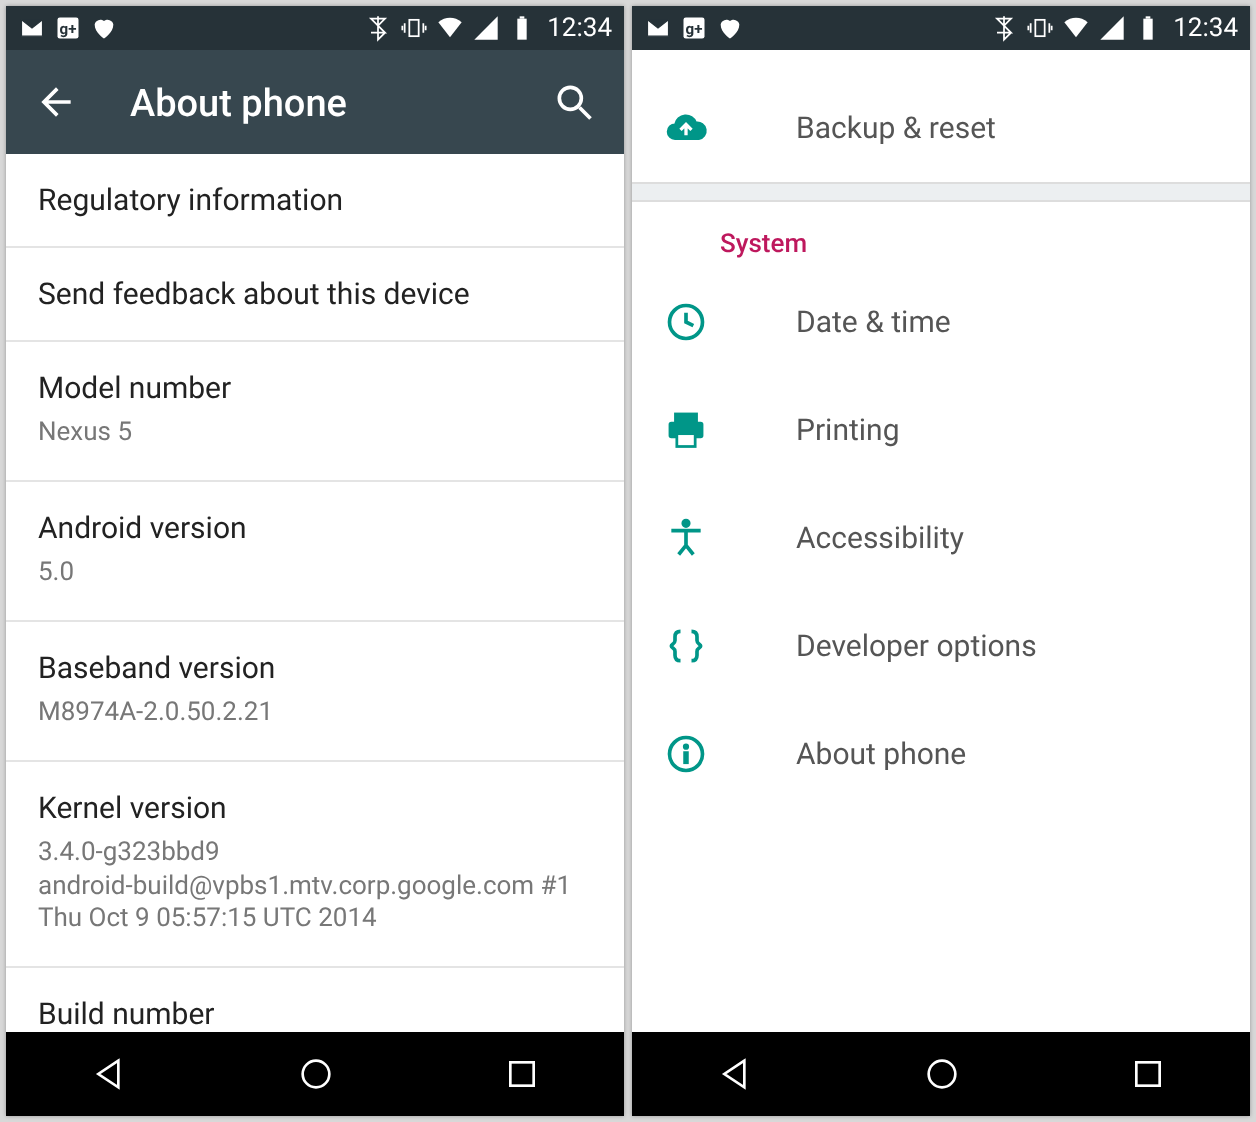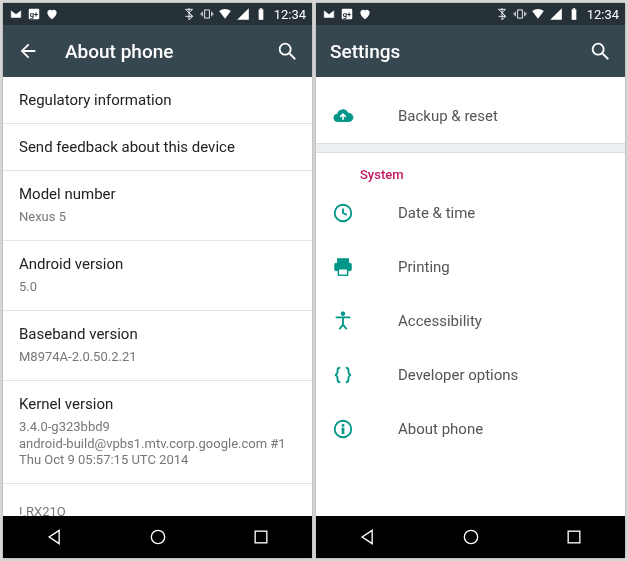--- a/index.html
+++ b/index.html
@@ -214,20 +214,21 @@
       <div class="primary">Baseband version</div>
       <div class="secondary">M8974A-2.0.50.2.21</div>
     </div>
     <div class="row">
       <div class="primary">Kernel version</div>
       <div class="secondary">3.4.0-g323bbd9
 android-build@vpbs1.mtv.corp.google.com #1
 Thu Oct 9 05:57:15 UTC 2014</div>
     </div>
     <div class="row last">
+      <div class="primary">Build number</div>
       <div class="secondary">LRX21O</div>
     </div>
   </div>
 
   <div class="navbar">
     <span class="navbtn">
         <svg viewBox="0 0 24 24">
           <path d="M17 4 L5 12 L17 20 Z"></path>
         </svg>
       </span>
@@ -289,29 +290,20 @@
       <span class="status-icon">
           <svg viewBox="0 0 24 24">
             <rect x="8" y="4" width="8" height="18"></rect>
             <rect x="10" y="2" width="4" height="2"></rect>
           </svg>
         </span>
       <span class="clock">12:34</span>
     </div>
   </div>
 
-  <div class="appbar">
-    <span class="title" style="margin-left:0">Settings</span>
-    <span class="search">
-      <svg viewBox="0 0 24 24">
-          <circle cx="10" cy="10" r="6" fill="none" stroke="#fff" stroke-width="2"></circle>
-          <path d="M15 15l6 6" stroke="#fff" stroke-width="2"></path>
-        </svg>
-    </span>
-  </div>
 
   <div class="content">
     <div style="height:12px"></div>
     <div class="icon-row">
       <span class="icon">
         <svg viewBox="0 0 24 24">
             <path d="M19 18H6a4 4 0 0 1 0-8 6 6 0 0 1 11.5-1A4.5 4.5 0 0 1 19 18z" fill="#009688"></path>
             <path d="M12 16V10 M9 13l3-3 3 3" fill="none" stroke="#fff" stroke-width="1.8"></path>
           </svg>
       </span>

